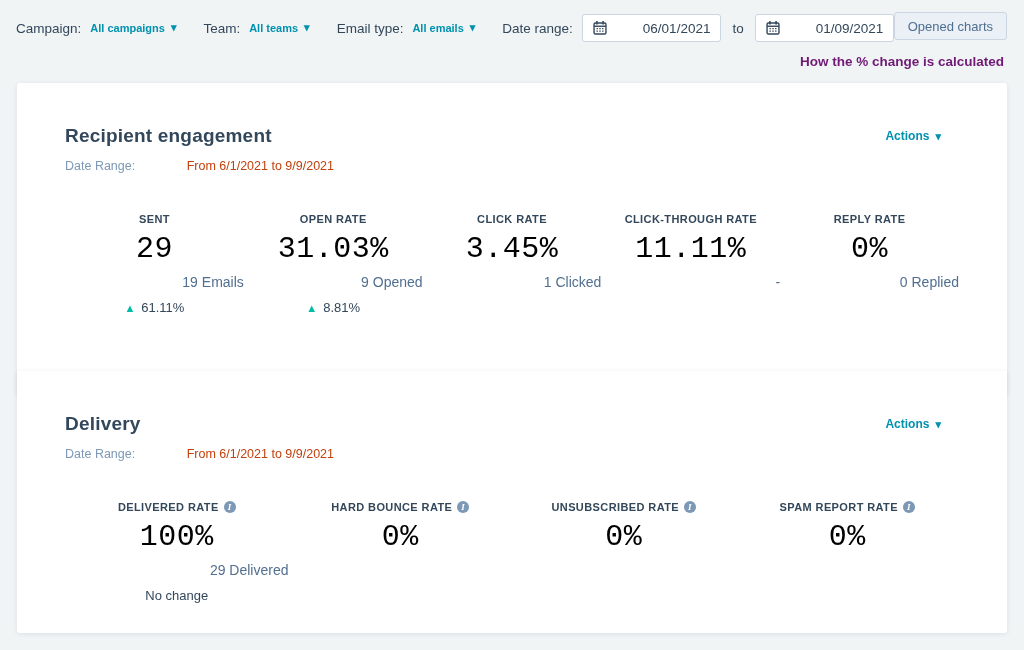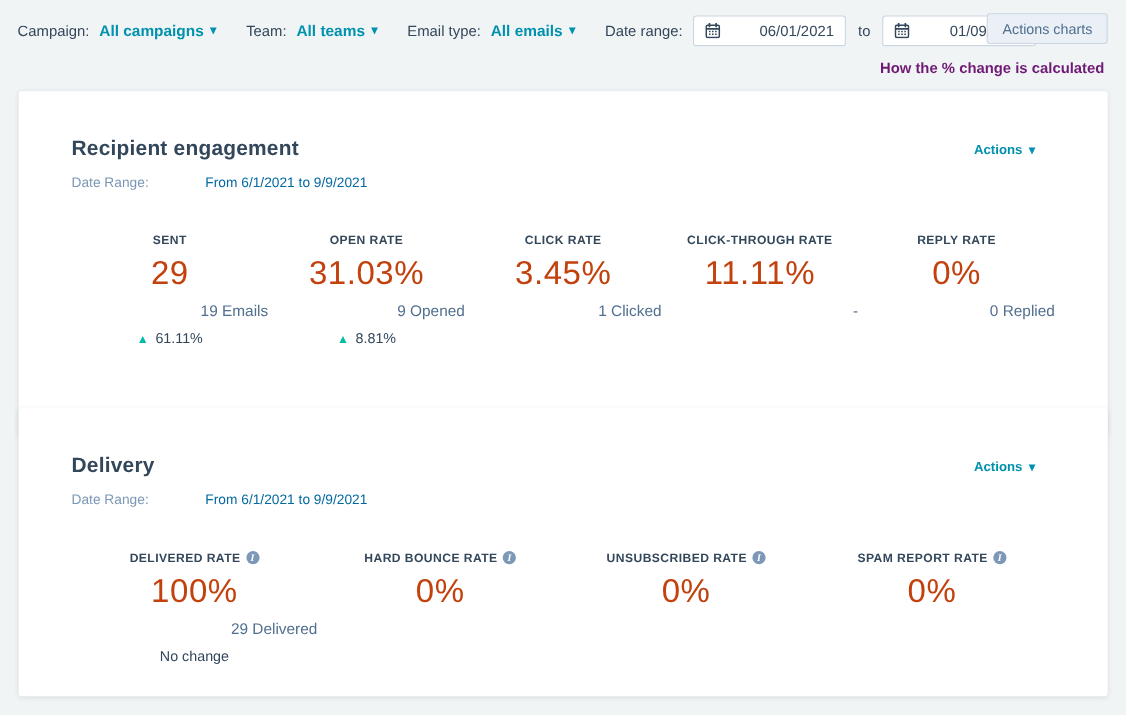--- a/index.html
+++ b/index.html
@@ -23,21 +23,21 @@
     left: 16px;
     right: 130px;
     height: 30px;
     display: flex;
     align-items: center;
     white-space: nowrap;
   }
   .filter-group { display: flex; align-items: center; margin-right: 27px; }
   .filter-label { font-size: 13.5px; color: #33475b; margin-right: 9px; }
   .filter-value {
-    font-size: 14px;
+    font-size: 11px;
     font-weight: 700;
     color: #0091ae;
     cursor: pointer;
     display: inline-flex;
     align-items: center;
   }
   .filter-value::after {
     content: "▾";
     font-size: 11px;
     margin-left: 6px;
@@ -119,40 +119,41 @@
     display: inline-flex;
     align-items: center;
   }
   .actions-link::after {
     content: "▾";
     font-size: 11px;
     margin-left: 6px;
   }
   .card-subtitle { margin-top: 12px; font-size: 12.5px; }
   .card-subtitle .sub-label { color: #7c98b6; }
-  .card-subtitle .sub-text  { color: #0369a1; padding-left: 48px; }
+  .card-subtitle .sub-text  { color: #c2410c; padding-left: 48px; }
 
   .metrics-row {
     display: flex;
     margin-top: 40px;
   }
   .metric { flex: 1; text-align: center; }
   .metric-label {
     font-size: 11px;
     font-weight: 700;
     letter-spacing: .4px;
     color: #33475b;
     text-transform: uppercase;
   }
   .metric-value {
     font-size: 30px;
     font-weight: 400;
-    color: #c2410c;
+    color: #000000;
     margin-top: 7px;
     letter-spacing: .5px;
+    font-family: Liberation Mono, monospace;
   }
   .metric-sub {
     font-size: 14px;
     color: #516f90;
     margin-top: 8px;
     text-align: right;
   }
   .metric-change {
     font-size: 13px;
     color: #33475b;
@@ -225,21 +226,21 @@
           <rect x="1.2" y="2.3" width="13.6" height="12.6" rx="1.5" fill="none" stroke="#33475b" stroke-width="1.6"></rect>
           <path d="M1.2 6h13.6" stroke="#33475b" stroke-width="1.6"></path>
           <path d="M4 8.7h1.6M7.2 8.7h1.6M10.4 8.7h1.6M4 11.6h1.6M7.2 11.6h1.6M10.4 11.6h1.6" stroke="#33475b" stroke-width="1.5"></path>
         </svg>
       </span>
       <span class="date-text">01/09/2021</span>
     </span>
   </div>
 </div>
 
-<button class="export-btn">Actions charts</button>
+<button class="export-btn">Opened charts</button>
 
 <a class="pct-link">How the % change is calculated</a>
 
 <div class="card card-engagement">
   <div class="card-header">
     <span class="card-title">Recipient engagement</span>
     <span class="actions-link">Actions</span>
   </div>
   <div class="card-subtitle">
     <span class="sub-label">Date Range:</span>

